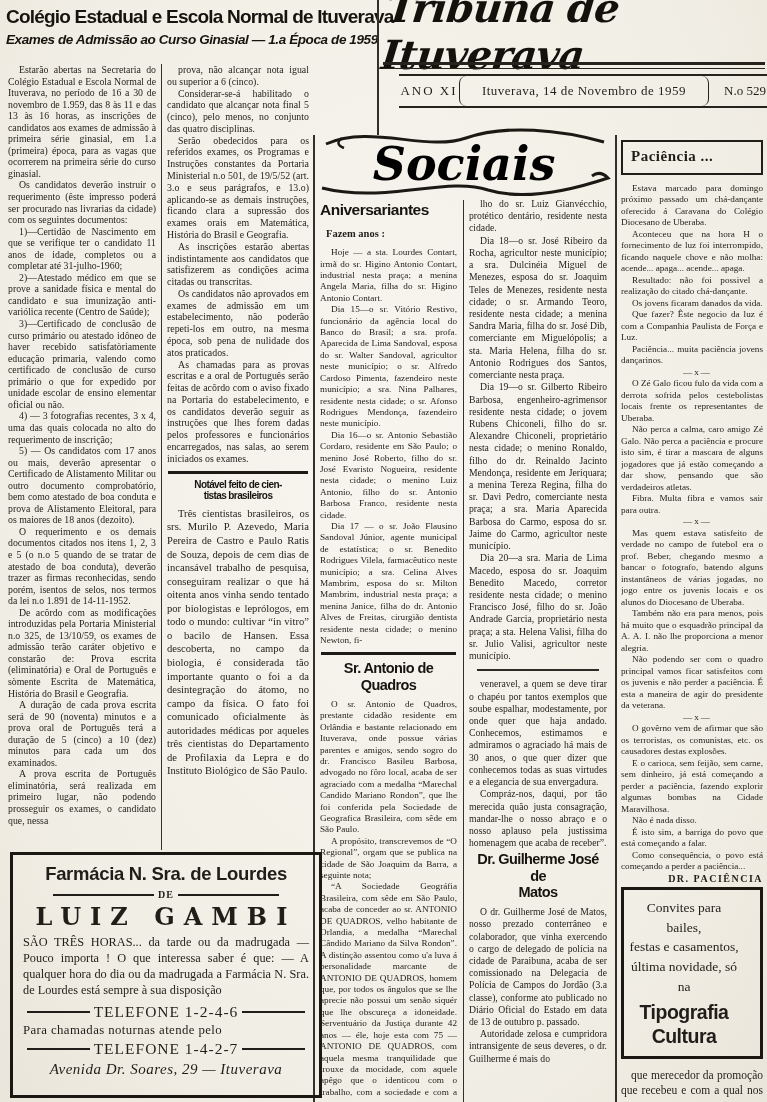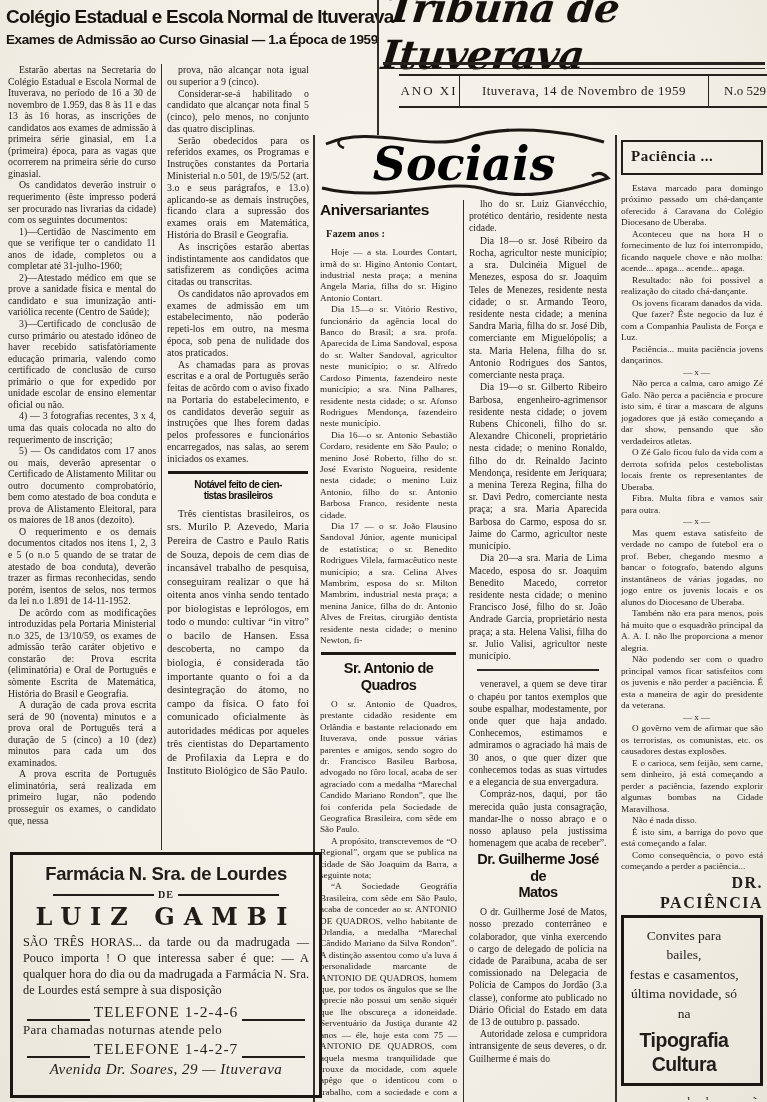--- a/index.html
+++ b/index.html
@@ -16,37 +16,37 @@
   .hrule { position:absolute; background:#26231f; }
   .dbl { border-top:3px solid #26231f; border-bottom:1px solid #26231f; height:3px; background:transparent; }
   
   .left-header { position:absolute; left:6px; top:6px; width:368px; text-align:center; }
   .left-header h1 {
     margin:0; font-family:"Liberation Sans", sans-serif; font-weight:bold;
     font-size:19px; letter-spacing:-0.8px; white-space:nowrap; color:#17140f;
   }
   .left-header h2 {
     margin:4px 0 0 0; font-family:"Liberation Sans", sans-serif; font-weight:bold;
-    font-size:13.5px; letter-spacing:-0.4px; white-space:nowrap; color:#17140f;
+    font-size:13.5px; letter-spacing:-0.4px; white-space:nowrap; color:#17140f;font-style:italic;
   }
   
   .masthead { position:absolute; left:384px; top:2px; width:380px; height:58px;
     display:flex; align-items:center; justify-content:center; }
   .masthead .script {
     font-family:"DejaVu Serif", serif; font-style:italic; font-weight:bold;
     font-size:40px; letter-spacing:-1px; transform:skewX(-6deg); color:#14110c;
   }
   .datebar {
     position:absolute; left:383px; top:74px; width:382px; height:30px;
     border-top:2px solid #26231f; border-bottom:2px solid #26231f;
     display:flex; align-items:stretch; font-size:13px;margin-left:16px;
   }
   .datebar .cell { display:flex; align-items:center; justify-content:center; }
   .datebar .ano { width:60px; letter-spacing:2px; }
-  .datebar .mid { flex:1; border-left:1px solid #26231f; border-right:1px solid #26231f; letter-spacing:0.5px; }
+  .datebar .mid { flex:1; border-left:1px solid #26231f; border-right:1px solid #26231f; letter-spacing:0.5px;border-radius:7px; }
   .datebar .num { width:72px; }
   
   .sociais-head { position:absolute; left:316px; top:128px; width:296px; height:74px; }
   .soc-text { font-family:"DejaVu Serif", serif; font-style:italic; font-weight:bold;
     font-size:46px; }
   
   .col { position:absolute; overflow:hidden; text-align:justify; }
   .col p.para { margin:0; text-indent:11px; }
   .para.xsep { text-align:center; text-indent:0; margin:2px 0; letter-spacing:2px; }
   #exams-col1 { left:8px;  top:64px; width:148px; height:786px; font-size:9.8px; line-height:1.18; }
@@ -66,40 +66,40 @@
   #guilherme-title { font-size:14.5px; }
   .aniv-head {
     font-family:"Liberation Sans", sans-serif; font-weight:bold; font-size:15.5px;
     letter-spacing:-0.5px; text-align:left; margin:2px 0 8px 0; color:#17140f;
   }
   .fazem { font-weight:bold; margin:0 0 7px 0; text-indent:6px; font-size:10.5px; }
   
   .pac-box { border:2px solid #211e19; padding:5px 8px 7px 8px; margin:0 0 8px 0;
     font-weight:bold; font-size:15px; letter-spacing:0.5px; }
   .signature { text-align:right; font-weight:bold; letter-spacing:1.5px;
-    font-size:16px; margin:4px 6px 8px 0; text-indent:0; }
+    font-size:10px; margin:4px 6px 8px 0; text-indent:0; }
   .tipo-box { border:3px solid #1b1814; padding:8px 20px 7px 4px; margin:2px 0 9px 0;
     text-align:center; }
   .tipo-box .line { font-size:13.5px; line-height:1.45; text-align:center; }
   .tipo-box .brand { font-family:"Liberation Sans", sans-serif; font-weight:bold;
     font-size:19.5px; letter-spacing:-0.5px; margin-top:4px; }
   .tail { font-size:11.5px; line-height:1.3; }
   .tail p.para { text-indent:10px; margin:0; }
   
   .pharm { position:absolute; left:10px; top:852px; width:286px; height:228px;
     border:3px solid #1b1814; padding:6px 10px; box-sizing:content-box; text-align:center; }
   .pharm .name { font-family:"Liberation Sans", sans-serif; font-weight:bold;
     font-size:18.5px; letter-spacing:-0.3px; margin-top:2px; }
   .dash-row { display:flex; align-items:center; gap:4px; margin:4px 30px 2px 30px; }
   .dash-row .dash { flex:1; height:2px; background:#211e19; }
   .dash-row .de { font-size:10px; font-weight:bold; letter-spacing:1px; }
   .gambi { font-family:"DejaVu Serif", serif; font-weight:bold; font-size:24px;
     letter-spacing:9px; margin:2px 0 4px 0; }
   .pharm .body { font-size:12.3px; line-height:1.3; text-align:justify; margin:2px 0 4px 0; }
-  .tel-row { display:flex; align-items:flex-end; gap:4px; margin:2px 4px;font-family:Liberation Serif, serif; }
+  .tel-row { display:flex; align-items:center; gap:4px; margin:2px 4px;font-family:Liberation Serif, serif; }
   .tel-row .dash { flex:1; height:2px; background:#211e19; }
   .tel-row .tel { font-size:15.5px; letter-spacing:1px; }
   .pharm .night { font-size:12.8px; letter-spacing:0.4px; margin:2px 0;
     display:flex; justify-content:space-between; }
   .pharm .addr { font-style:italic; font-size:15px; margin-top:3px; letter-spacing:0.5px; }
 </style>
 </head>
 <body>
 
 <div class="page">
@@ -143,21 +143,21 @@
       <p class="para">4) — 3 fotografias recentes, 3 x 4, uma das quais colocada no alto do requerimento de inscrição;</p>
       <p class="para">5) — Os candidatos com 17 anos ou mais, deverão apresentar o Certificado de Alistamento Militar ou outro documento comprobatório, bem como atestado de boa conduta e prova de Alistamento Eleitoral, para os maiores de 18 anos (dezoito).</p>
       <p class="para">O requerimento e os demais documentos citados nos itens 1, 2, 3 e 5 (o n.o 5 quando de se tratar de atestado de boa conduta), deverão trazer as firmas reconhecidas, sendo porém, isentos de selos, nos termos da lei n.o 1.891 de 14-11-1952.</p>
       <p class="para">De acôrdo com as modificações introduzidas pela Portaria Ministerial n.o 325, de 13/10/59, os exames de admissão terão caráter objetivo e constarão de: Prova escrita (eliminatória) e Oral de Português e sòmente Escrita de Matemática, História do Brasil e Geografia.</p>
       <p class="para">A duração de cada prova escrita será de 90 (noventa) minutos e a prova oral de Português terá a duração de 5 (cinco) a 10 (dez) minutos para cada um dos examinados.</p>
       <p class="para">A prova escrita de Português eliminatória, será realizada em primeiro lugar, não podendo prosseguir os exames, o candidato que, nessa</p>
     </div>
 
   <div class="col" id="exams-col2">
     <div>
-        <p class="para">prova, não alcançar nota igual ou superior a 9 (cinco).</p>
+        <p class="para">prova, não alcançar nota igual ou superior a 6 (cinco).</p>
         <p class="para">Considerar-se-á habilitado o candidato que alcançar nota final 5 (cinco), pelo menos, no conjunto das quatro disciplinas.</p>
         <p class="para">Serão obedecidos para os referidos exames, os Programas e Instruções constantes da Portaria Ministerial n.o 501, de 19/5/52 (art. 3.o e seus parágrafos, e 13.o) aplicando-se as demais instruções, ficando clara a supressão dos exames orais em Matemática, História do Brasil e Geografia.</p>
         <p class="para">As inscrições estarão abertas indistintamente aos candidatos que satisfizerem as condições acima citadas ou transcritas.</p>
         <p class="para">Os candidatos não aprovados em exames de admissão em um estabelecimento, não poderão repeti-los em outro, na mesma época, sob pena de nulidade dos atos praticados.</p>
         <p class="para">As chamadas para as provas escritas e a oral de Português serão feitas de acôrdo com o aviso fixado na Portaria do estabelecimento, e os candidatos deverão seguir as instruções que lhes forem dadas pelos professores e funcionários encarregados, nas salas, ao serem iniciados os exames.</p>
       </div>
     <div class="sect-rule"></div>
     <div class="big-head" id="notavel-title">
       <div>Notável feito de cien-</div>
       <div>tistas brasileiros</div>
@@ -233,22 +233,22 @@
   <div class="col" id="soc-col3">
     <div class="pac-box">Paciência ...</div>
     <div>
         <p class="para">Estava marcado para domingo próximo passado um chá-dançante oferecido á Caravana do Colégio Diocesano de Uberaba.</p>
         <p class="para">Aconteceu que na hora H o fornecimento de luz foi interrompido, ficando naquele chove e não molha: acende... apaga... acende... apaga.</p>
         <p class="para">Resultado: não foi possivel a realização do citado chá-dançante.</p>
         <p class="para">Os jovens ficaram danados da vida.</p>
         <p class="para">Que fazer? Êste negocio da luz é com a Companhia Paulista de Força e Luz.</p>
         <p class="para">Paciência... muita paciência jovens dançarinos.</p>
         <p class="para xsep">—x—</p>
+        <p class="para">O Zé Galo ficou fulo da vida com a derrota sofrida pelos cestebolistas locais frente os representantes de Uberaba.</p>
         <p class="para">Não perca a calma, caro amigo Zé Galo. Não perca a paciência e procure isto sim, é tirar a mascara de alguns jogadores que já estão começando a dar show, pensando que são verdadeiros atletas.</p>
-        <p class="para">O Zé Galo ficou fulo da vida com a derrota sofrida pelos cestebolistas locais frente os representantes de Uberaba.</p>
         <p class="para">Fibra. Multa fibra e vamos sair para outra.</p>
         <p class="para xsep">—x—</p>
         <p class="para">Mas quem estava satisfeito de verdade no campo de futebol era o prof. Beber, chegando mesmo a bancar o fotografo, batendo alguns instantâneos de várias jogadas, no jogo entre os juvenis locais e os alunos do Diocesano de Uberaba.</p>
         <p class="para">Também não era para menos, pois há muito que o esquadrão principal da A. A. I. não lhe proporciona a menor alegria.</p>
         <p class="para">Não podendo ser com o quadro principal vamos ficar satisfeitos com os juvenis e não perder a paciência. É esta a maneira de agir do presidente da veterana.</p>
         <p class="para xsep">—x—</p>
         <p class="para">O govêrno vem de afirmar que são os terroristas, os comunistas, etc. os causadores destas explosões.</p>
         <p class="para">E o carioca, sem feijão, sem carne, sem dinheiro, já está começando a perder a paciência, fazendo explorir algumas bombas na Cidade Maravilhosa.</p>
         <p class="para">Não é nada disso.</p>
         <p class="para">É isto sim, a barriga do povo que está começando a falar.</p>

